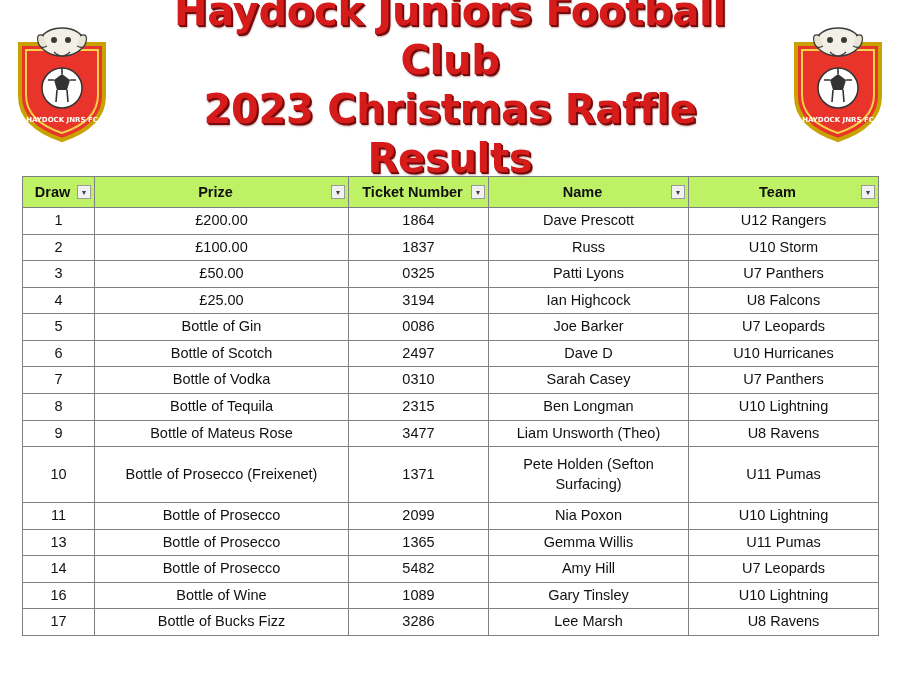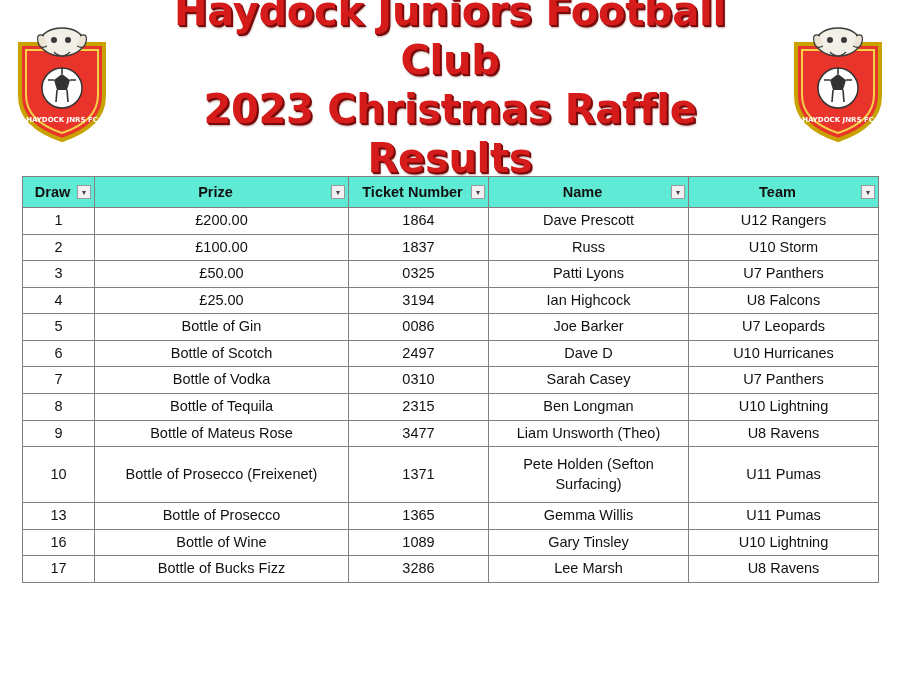--- a/index.html
+++ b/index.html
@@ -63,21 +63,21 @@
   th, td {
     border: 1px solid #808080;
     font-size: 14.5px;
     color: #111;
     text-align: center;
     vertical-align: middle;
     padding: 3px 4px;
     background: #ffffff;
   }
   thead th {
-    background: #5eead4;
+    background: #bef264;
     font-weight: bold;
     height: 24px;
     position: relative;
     padding-right: 16px;
   }
   .filter-btn {
     position: absolute;
     right: 3px;
     top: 50%;
     transform: translateY(-50%);
@@ -246,27 +246,41 @@
           <td class="wrap">U8 Ravens</td>
         </tr>
         <tr class="tall">
           <td class="wrap">10</td>
           <td class="wrap">Bottle of Prosecco (Freixenet)</td>
           <td class="wrap">1371</td>
           <td class="wrap">Pete Holden (Sefton Surfacing)</td>
           <td class="wrap">U11 Pumas</td>
         </tr>
         <tr>
+          <td class="wrap">11</td>
+          <td class="wrap">Bottle of Prosecco</td>
+          <td class="wrap">2099</td>
+          <td class="wrap">Nia Poxon</td>
+          <td class="wrap">U10 Lightning</td>
+        </tr>
+        <tr>
           <td class="wrap">13</td>
           <td class="wrap">Bottle of Prosecco</td>
           <td class="wrap">1365</td>
           <td class="wrap">Gemma Willis</td>
           <td class="wrap">U11 Pumas</td>
         </tr>
         <tr>
+          <td class="wrap">14</td>
+          <td class="wrap">Bottle of Prosecco</td>
+          <td class="wrap">5482</td>
+          <td class="wrap">Amy Hill</td>
+          <td class="wrap">U7 Leopards</td>
+        </tr>
+        <tr>
           <td class="wrap">16</td>
           <td class="wrap">Bottle of Wine</td>
           <td class="wrap">1089</td>
           <td class="wrap">Gary Tinsley</td>
           <td class="wrap">U10 Lightning</td>
         </tr>
         <tr>
           <td class="wrap">17</td>
           <td class="wrap">Bottle of Bucks Fizz</td>
           <td class="wrap">3286</td>

